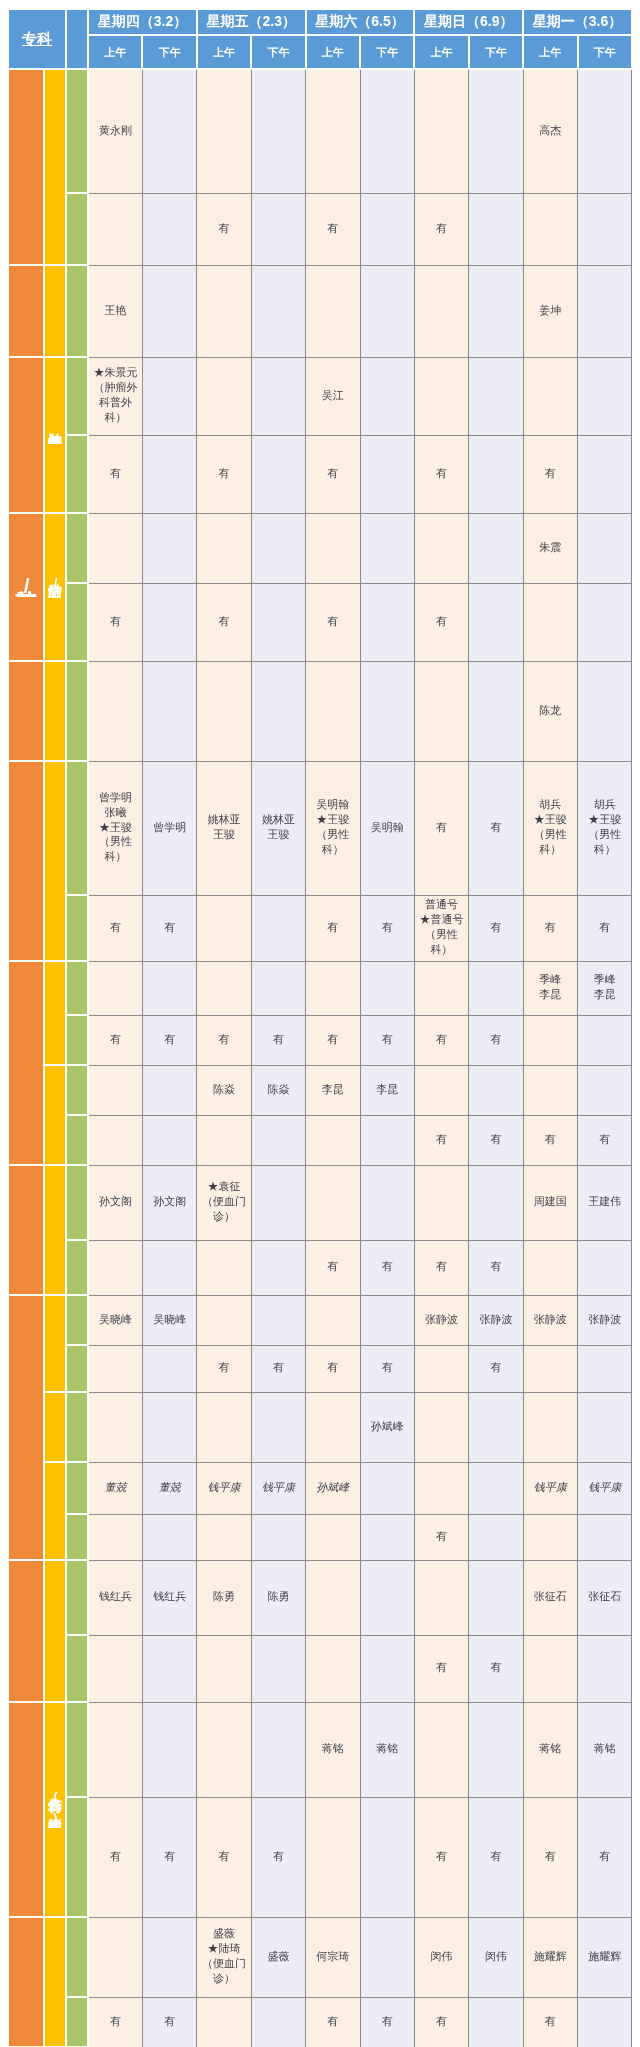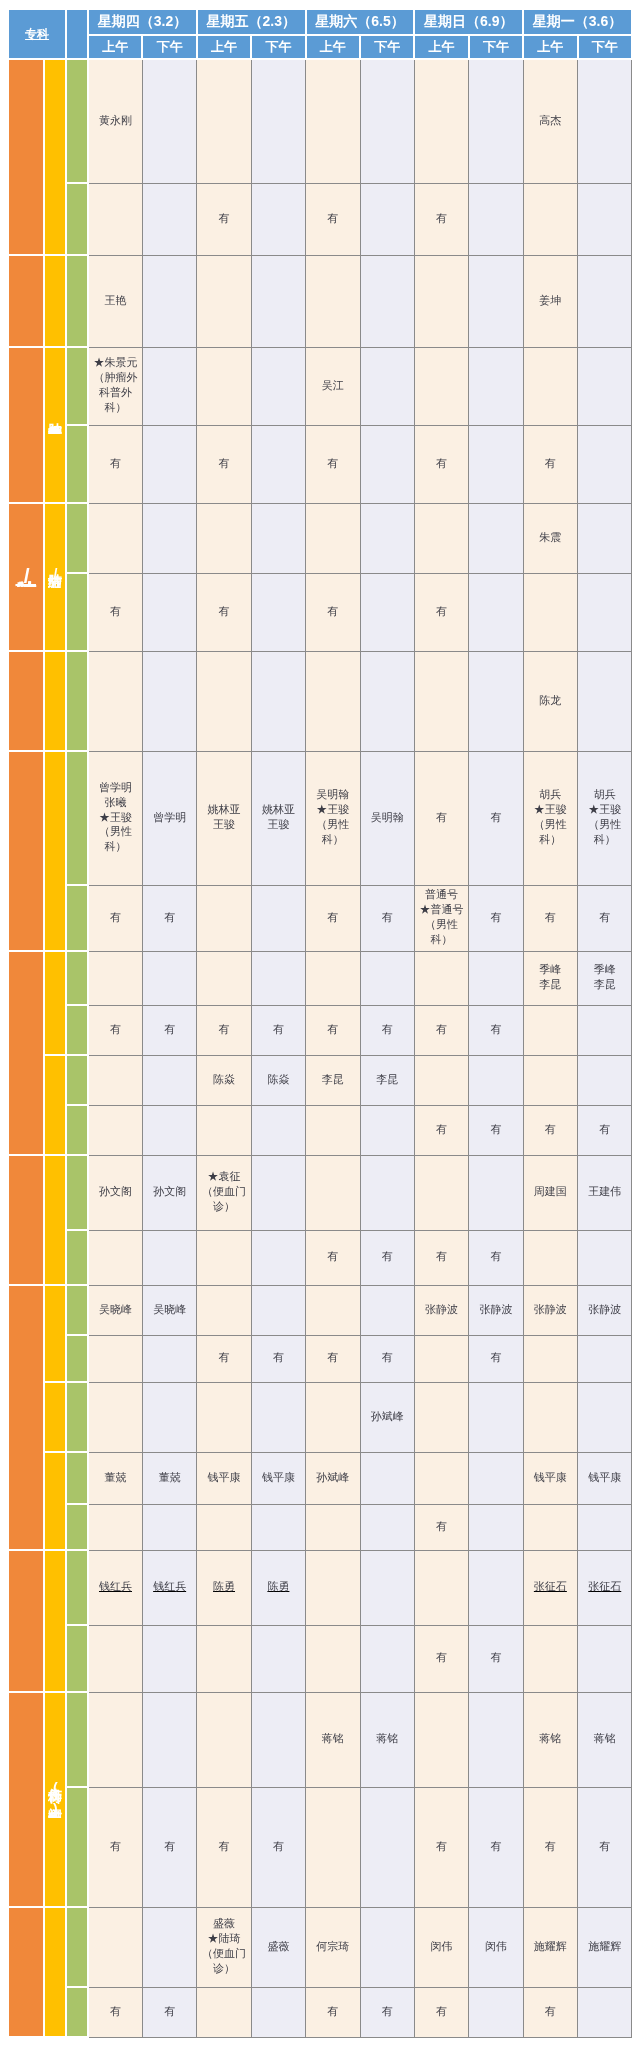--- a/index.html
+++ b/index.html
@@ -8,21 +8,21 @@
   }
   html,body{margin:0;padding:0;background:#ffffff;}
   body{width:640px;height:2047px;font-family:"DejaVu Sans",sans-serif;}
   table{border-collapse:collapse;table-layout:fixed;width:624px;margin:8px auto 0 auto;}
   th,td{padding:0;box-sizing:border-box;}
   thead th{
     background:var(--blue);color:#fff;font-weight:bold;
     border:2px solid #ffffff;font-family:"Liberation Sans",sans-serif;
   }
   thead .dayrow th{font-size:14px;height:26px;}
-  thead .sessrow th{font-size:13px;height:24px;}
+  thead .sessrow th{font-size:11px;height:34px;}
   td.c1{background:var(--orange);border:2px solid #ffffff;text-align:center;vertical-align:middle;}
   td.c2{background:var(--yellow);border:2px solid #ffffff;text-align:center;vertical-align:middle;}
   td.c3{background:var(--green);border:2px solid #ffffff;text-align:center;vertical-align:middle;}
   .vtext{
     writing-mode:vertical-rl;text-orientation:upright;
     color:#ffffff;font-weight:bold;margin:0 auto;line-height:1.05;
     font-family:"Liberation Sans",sans-serif;letter-spacing:1px;
     max-height:100%;overflow:hidden;
   }
   .v1{font-size:27px;}
@@ -42,21 +42,21 @@
 
 <table>
   <colgroup>
     <col style="width:36px">
       <col style="width:22px">
       <col style="width:22px">
     <col span="10" style="width:54.4px">
   </colgroup>
   <thead id="thead">
       <tr class="dayrow">
-        <th colspan="2" rowspan="2" style="font-size: 12px; text-decoration: underline;">专科</th>
+        <th colspan="2" rowspan="2" style="font-size: 15px; text-decoration: underline;">专科</th>
         <th rowspan="2"><span class="vtext v2" style="font-size: 15px;">类别</span></th>
         <th colspan="2">星期四（3.2）</th>
         <th colspan="2">星期五（2.3）</th>
         <th colspan="2">星期六（6.5）</th>
         <th colspan="2">星期日（6.9）</th>
         <th colspan="2">星期一（3.6）</th>
       </tr>
       <tr class="sessrow">
         <th>上午</th>
         <th>下午</th>
@@ -348,21 +348,21 @@
         <td class="cell pm"></td>
         <td class="cell am"></td>
         <td class="cell pm"></td>
         <td class="cell am"></td>
         <td class="cell pm">孙斌峰</td>
         <td class="cell am"></td>
         <td class="cell pm"></td>
         <td class="cell am"></td>
         <td class="cell pm"></td>
       </tr>
-      <tr style="height: 52px;">
+      <tr style="height: 52px; font-style: italic;">
         <td class="c2" rowspan="2"><span class="vtext v2">运动医学门诊</span></td>
         <td class="c3"><span class="vtext v3">专家</span></td>
         <td class="cell am">董兢</td>
         <td class="cell pm">董兢</td>
         <td class="cell am">钱平康</td>
         <td class="cell pm">钱平康</td>
         <td class="cell am">孙斌峰</td>
         <td class="cell pm"></td>
         <td class="cell am"></td>
         <td class="cell pm"></td>
@@ -375,21 +375,21 @@
         <td class="cell pm"></td>
         <td class="cell am"></td>
         <td class="cell pm"></td>
         <td class="cell am"></td>
         <td class="cell pm"></td>
         <td class="cell am">有</td>
         <td class="cell pm"></td>
         <td class="cell am"></td>
         <td class="cell pm"></td>
       </tr>
-      <tr style="height: 75px; text-decoration: underline;">
+      <tr style="height: 75px;">
         <td class="c1" rowspan="2"><span class="vtext v1s">脊柱骨科</span></td>
         <td class="c2" rowspan="2"><span class="vtext v2">脊柱骨科</span></td>
         <td class="c3"><span class="vtext v3">专家</span></td>
         <td class="cell am">钱红兵</td>
         <td class="cell pm">钱红兵</td>
         <td class="cell am">陈勇</td>
         <td class="cell pm">陈勇</td>
         <td class="cell am"></td>
         <td class="cell pm"></td>
         <td class="cell am"></td>

